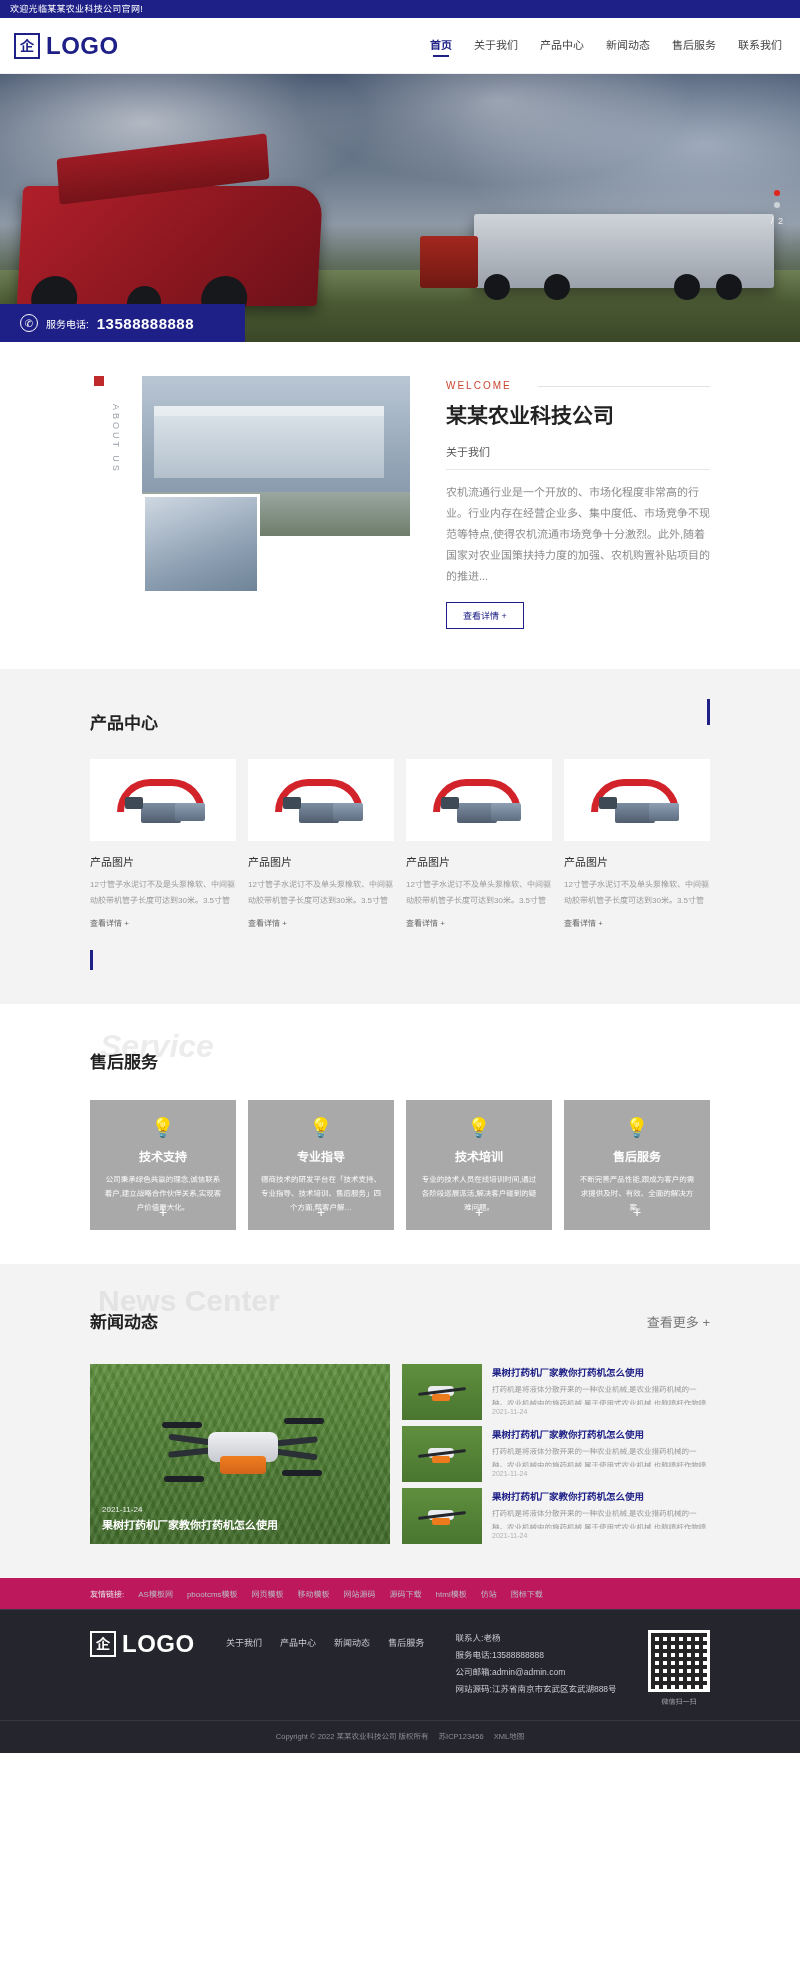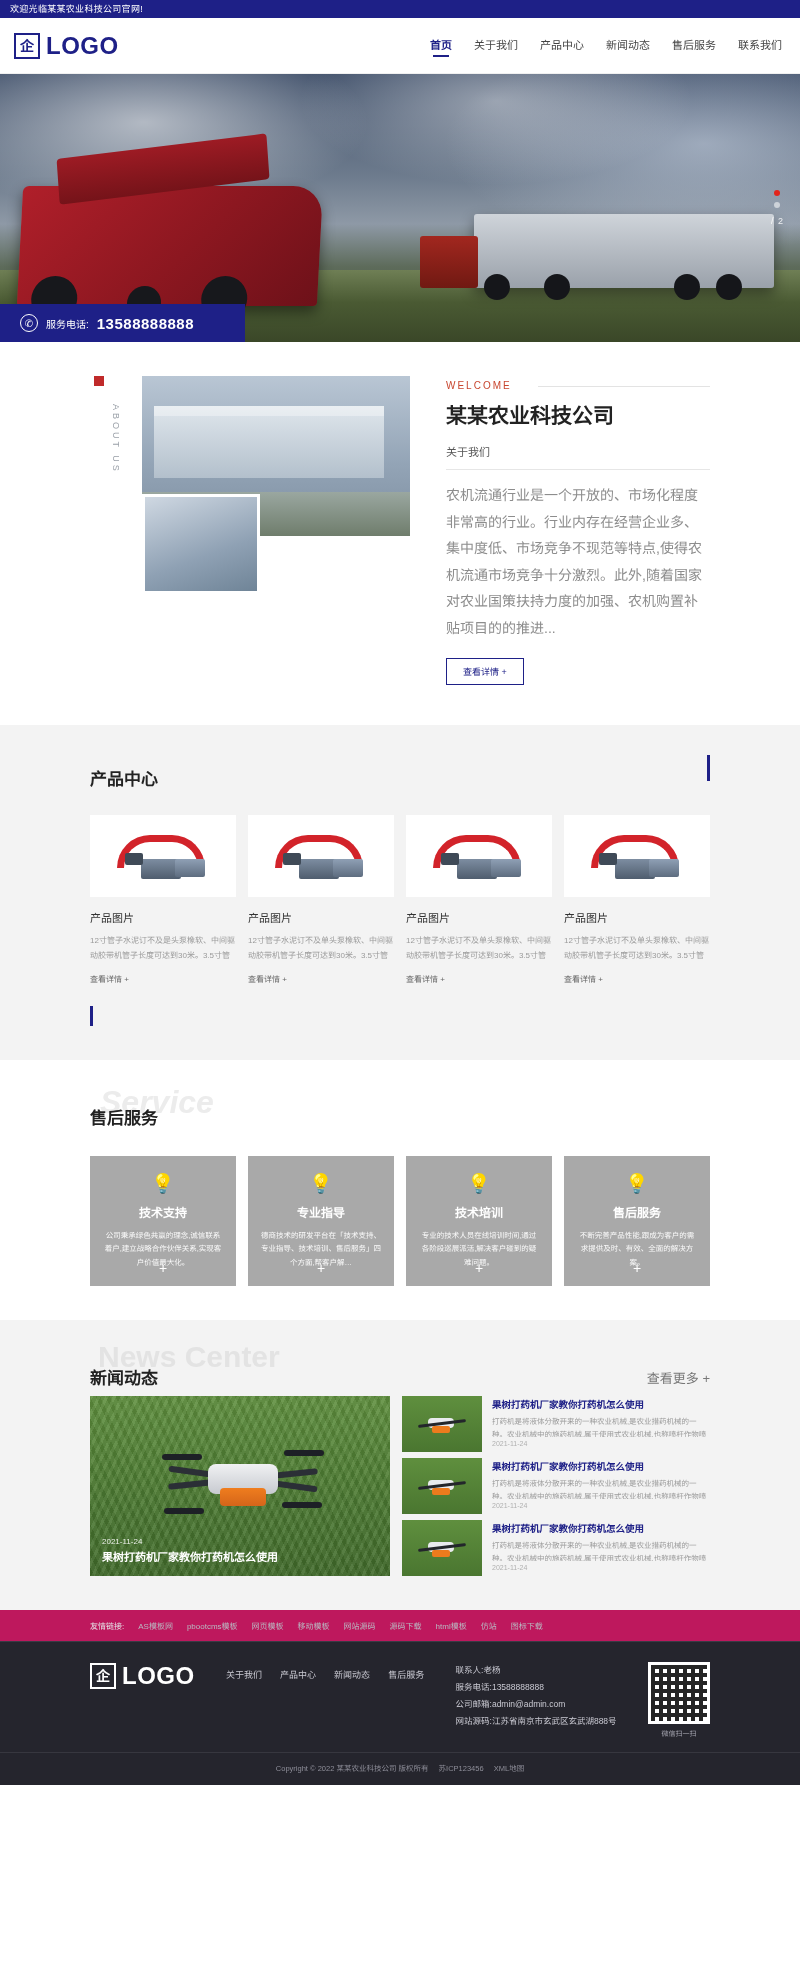--- a/index.html
+++ b/index.html
@@ -165,21 +165,21 @@
     position: absolute; left: 0; top: 118px;
     width: 118px; height: 100px;
     background: linear-gradient(160deg,#cfd8e2 0%, #8fa1b4 60%, #6f8497 100%);
     border: 3px solid #fff;
   }
   .about-text { flex: 1; padding-left: 22px; padding-top: 4px; }
   .about-welcome { color: #c8462f; font-size: 10px; letter-spacing: 2px; margin-bottom: 8px; }
   .about-title { font-size: 21px; font-weight: bold; color: #222; margin-bottom: 14px; }
   .about-sub { font-size: 11px; color: #555; margin-bottom: 10px; }
   .about-divider { width: 100%; height: 1px; background: #e6e6e6; margin: 10px 0 12px; }
-  .about-desc { font-size: 14px; line-height: 1.9; color: #8d8d8d; margin-bottom: 16px; }
+  .about-desc { font-size: 11px; line-height: 1.9; color: #8d8d8d; margin-bottom: 16px; }
   .about-btn {
     display: inline-block; border: 1px solid #1e2087; color: #1e2087;
     font-size: 9px; padding: 6px 16px; background: #fff; cursor: pointer;
   }
   .about-line-top {
     position:absolute; right: 0; top: 10px; width: 172px; height: 1px; background:#e3e3e3;
   }
 
   
   .products { background: #f3f3f3; padding: 26px 0 34px; position: relative; }
@@ -242,21 +242,21 @@
     width: 146px; height: 130px; background: #a9a9a9; color: #fff;
     padding: 16px 12px 0; text-align: center; position: relative;
   }
   .svc-icon { font-size: 19px; margin-bottom: 8px; }
   .svc-name { font-size: 12px; font-weight: bold; margin-bottom: 9px; }
   .svc-text { font-size: 7.5px; line-height: 1.85; opacity: .95; }
   .svc-plus { position: absolute; bottom: 10px; left: 50%; transform: translateX(-50%); font-size: 14px; }
 
   
   .news { background: #f3f3f3; padding: 26px 0 34px; }
-  .news-head { position: relative; height: 46px; margin-bottom: 4px; }
+  .news-head { position: relative; height: 46px; margin-bottom: 28px; }
   .news-ghost {
     position: absolute; left: 8px; top: -6px; font-size: 30px; color: #e3e3e3; font-weight: bold;
   }
   .news-title { position: absolute; left: 0; top: 18px; font-size: 17px; font-weight: bold; color: #222; }
   .news-more { position: absolute; right: 0; top: 22px; font-size: 13px; color: #777; cursor: pointer; }
   .news-body { display: flex; gap: 12px; }
   .news-feature {
     width: 300px; height: 180px; position: relative; overflow: hidden;
     background: linear-gradient(180deg,#5f8f3e 0%, #4e7d33 45%, #406a2a 100%);
   }

